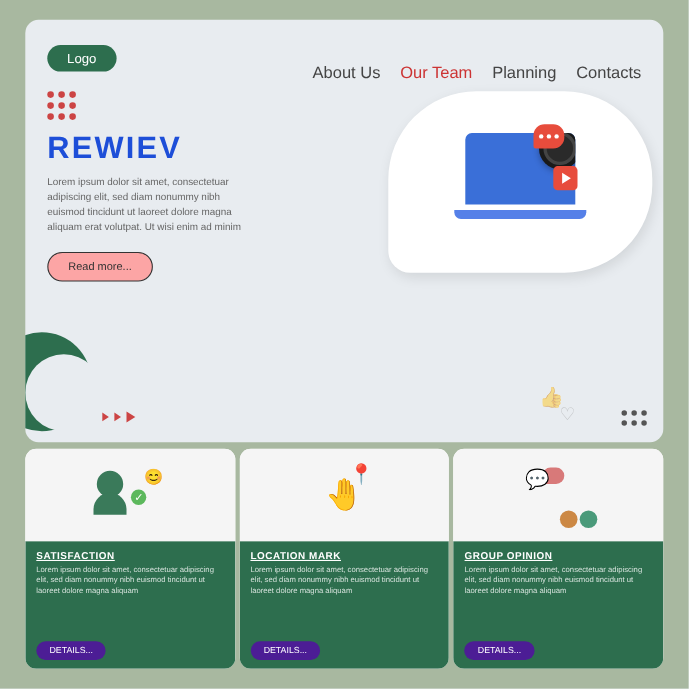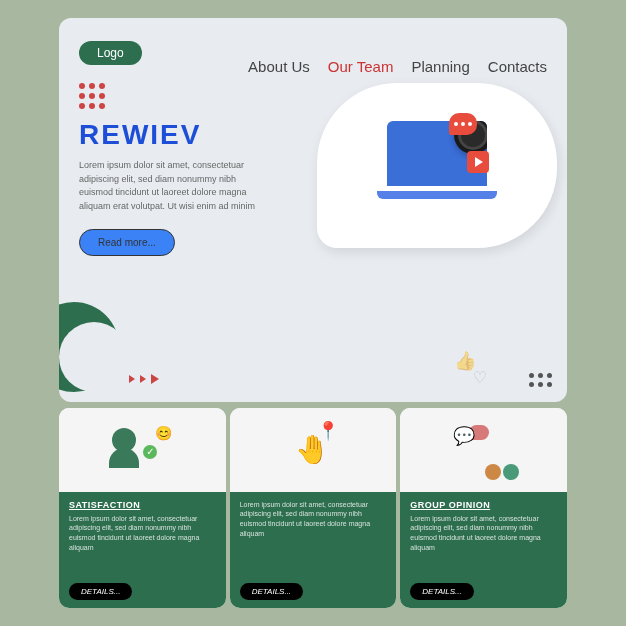--- a/index.html
+++ b/index.html
@@ -8,21 +8,21 @@
       height: 626px;
       background-color: #a8b8a0;
       font-family: Arial, sans-serif;
       overflow: hidden;
       display: flex;
       align-items: center;
       justify-content: center;
     }
 
     .page-wrapper {
-      width: 508px;
+      width: 580px;
       height: 590px;
       display: flex;
       flex-direction: column;
       gap: 6px;
     }
 
     
     .top-card {
       background: #e8ecf0;
       border-radius: 12px;
@@ -102,21 +102,21 @@
 
     .hero-desc {
       font-size: 9px;
       color: #666;
       line-height: 1.5;
       max-width: 180px;
       margin-bottom: 16px;
     }
 
     .read-more-btn {
-      background: #3b82f6;
+      background: #fca5a5;
       border: 1.5px solid #333;
       border-radius: 20px;
       padding: 7px 18px;
       font-size: 10px;
       color: #333;
       cursor: pointer;
     }
 
     
     .bubble-area {
@@ -363,30 +363,29 @@
     }
 
     .card-desc {
       font-size: 7px;
       color: rgba(255,255,255,0.8);
       line-height: 1.4;
       flex: 1;
     }
 
     .details-btn {
-      background: #000000;
+      background: #4c1d95;
       color: white;
       border: none;
       border-radius: 20px;
       padding: 4px 12px;
       font-size: 8px;
       cursor: pointer;
       align-self: flex-start;
       margin-top: 4px;
-      font-style: italic;
     }
 
     
     .satisfaction-icon {
       position: relative;
       width: 70px;
       height: 60px;
     }
 
     .person-circle {
@@ -598,20 +597,21 @@
     </div>
 
     <div class="info-card">
       <div class="info-card-top">
         <div class="location-container">
           <div class="hand-pointer">🤚</div>
           <div class="location-pin">📍</div>
         </div>
       </div>
       <div class="info-card-bottom">
+        <div class="card-title">LOCATION MARK</div>
         <p class="card-desc">Lorem ipsum dolor sit amet, consectetuar adipiscing elit, sed diam nonummy nibh euismod tincidunt ut laoreet dolore magna aliquam</p>
         <button class="details-btn">DETAILS...</button>
       </div>
     </div>
 
     <div class="info-card">
       <div class="info-card-top">
         <div class="group-container">
           <div class="chat-bubble-deco"></div>
           <div class="chat-red">💬</div>

